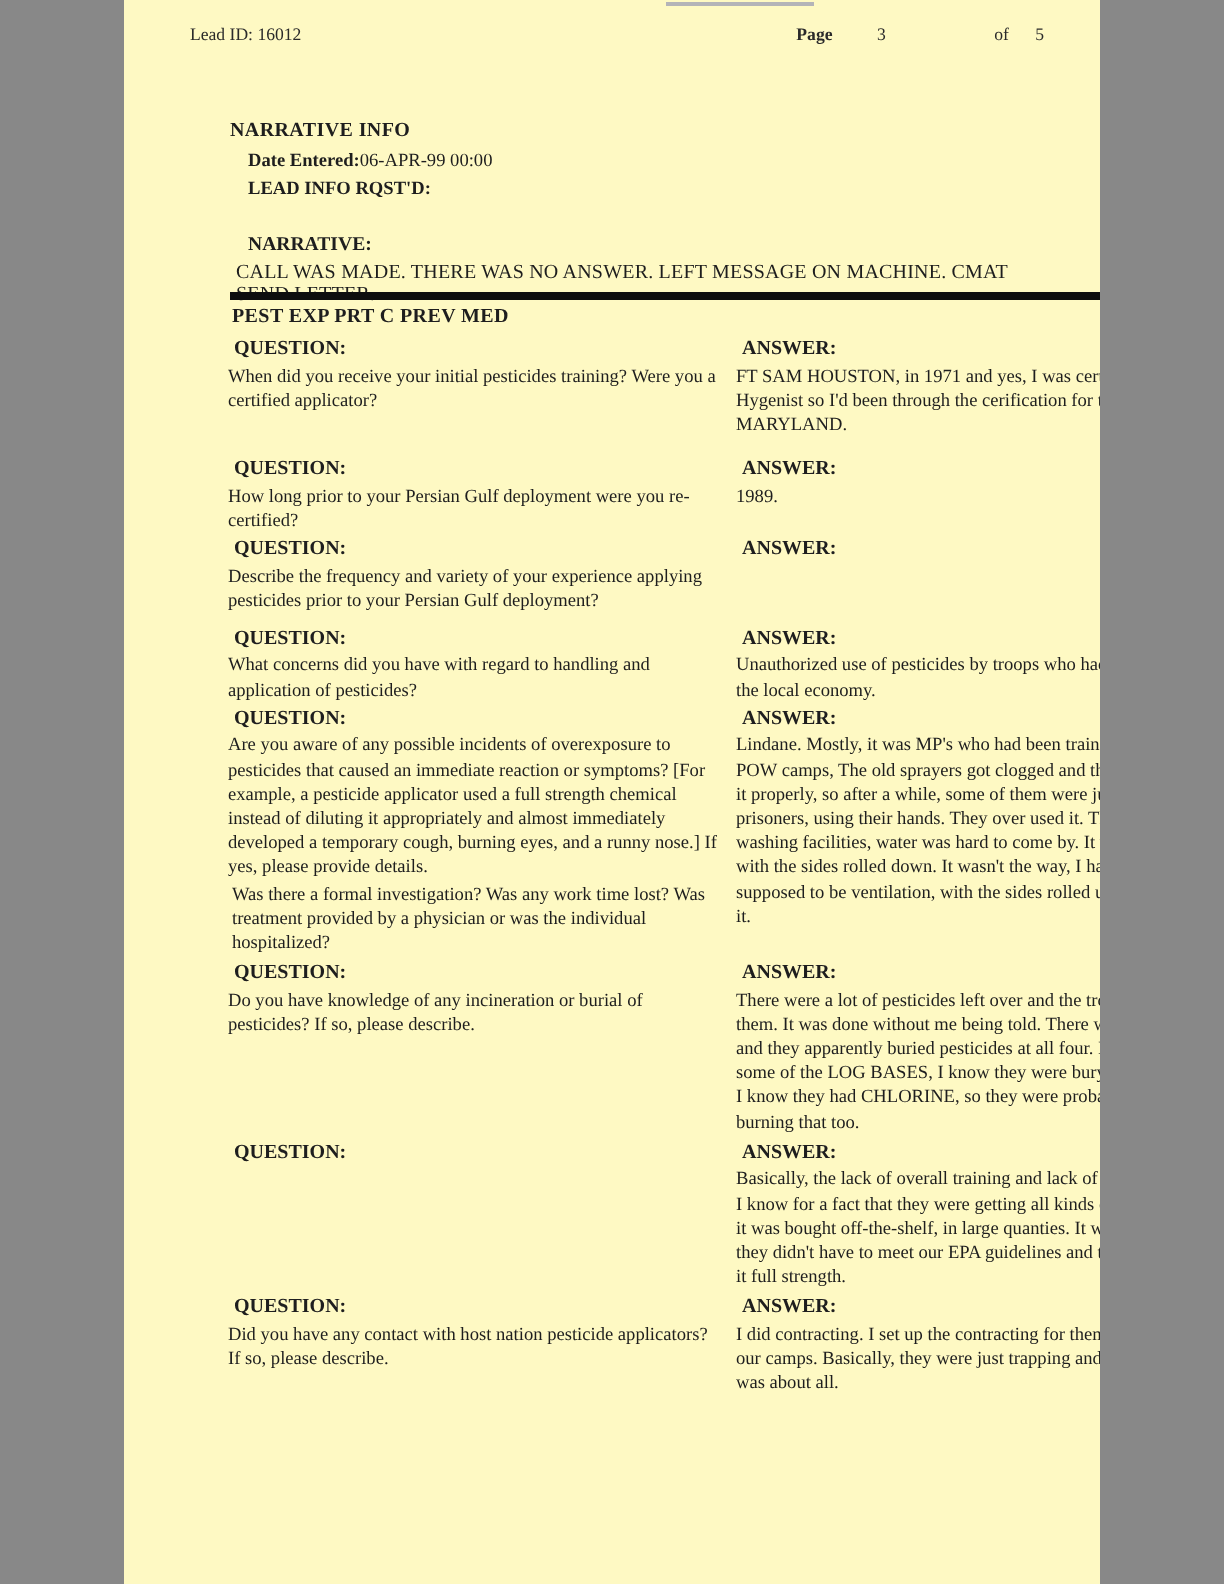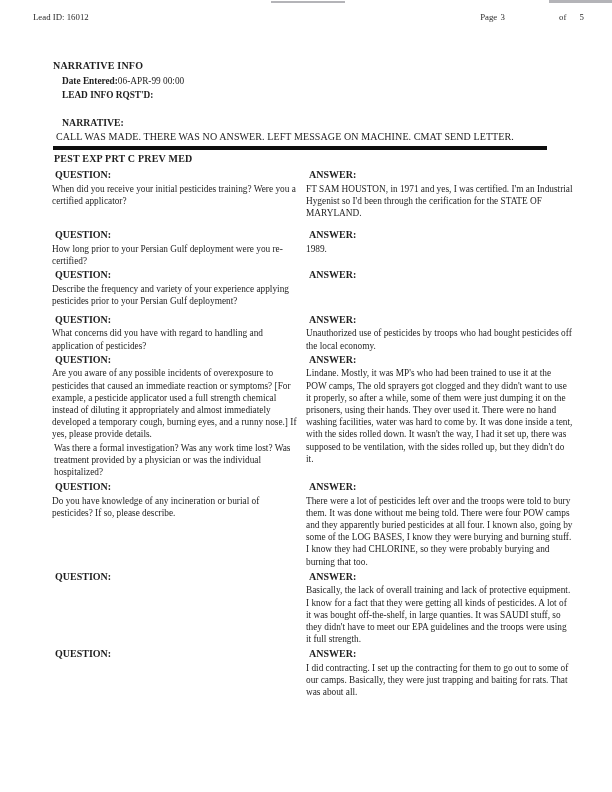--- a/index.html
+++ b/index.html
@@ -1,35 +1,35 @@
 <!DOCTYPE html>
 <html><head>
 <meta charset="utf-8">
 <style>
   html,body{margin:0;padding:0;background:#888;}
   .doc{
     position:relative;
-    width:612px;height:792px;
-    background:#ffffff;
+    width:488px;height:792px;
+    background:#fef9c3;
     margin:0 auto;
     font-family:"Liberation Serif","DejaVu Serif",serif;
     color:#1e1e1e;
     overflow:hidden;
   }
   .scan-artifact{position:absolute;background:#b4b4b8;}
   .artifact-1{left:271px;top:1px;width:74px;height:2px;}
   .artifact-2{left:549px;top:0px;width:63px;height:3px;}
 
   .page-header{
     position:absolute;top:12px;left:33px;right:28px;
     display:flex;justify-content:space-between;
     font-size:8.8px;color:#2a2a2a;
   }
   .page-indicator span{display:inline-block;}
-  .pg-label{margin-right:1px;}
+  .pg-label{margin-right:20px;font-weight:bold;}
   .pg-num{margin-right:5px;}
   .pg-of{margin-right:11px;margin-left:47px;}
 
   .narrative-block{position:absolute;top:60px;left:53px;right:40px;}
   .nar-title{font-weight:bold;font-size:10px;letter-spacing:.2px;}
   .nar-indent{margin-left:9px;margin-top:4px;}
   .nar-line{font-size:9.3px;line-height:13.5px;}
   .lbl-bold{font-weight:bold;}
   .nar-label{font-weight:bold;font-size:9.8px;margin-left:9px;margin-top:15px;}
   .nar-text{font-size:10px;margin-left:3px;margin-top:3px;letter-spacing:.1px;}
@@ -152,20 +152,21 @@
       </div>
       <div>
         <div class="qa-head">ANSWER:</div>
         <div class="qa-body">Basically, the lack of overall training and lack of protective equipment.  I know for a fact that they were getting all kinds of pesticides.  A lot of it was bought off-the-shelf, in large quanties.  It was SAUDI stuff, so they didn't have to meet our EPA guidelines and the troops were using it full strength.</div>
       </div>
     </div>
 
     <div class="pair">
       <div>
         <div class="qa-head">QUESTION:</div>
+        <div class="qa-body">Did you have any contact with host nation pesticide applicators?  If so, please describe.</div>
       </div>
       <div>
         <div class="qa-head">ANSWER:</div>
         <div class="qa-body">I did contracting. I set up the contracting for them to go out to some of our camps. Basically, they were just trapping and baiting for rats.  That was about all.</div>
       </div>
     </div>
 
   </div>
 </div>
 

